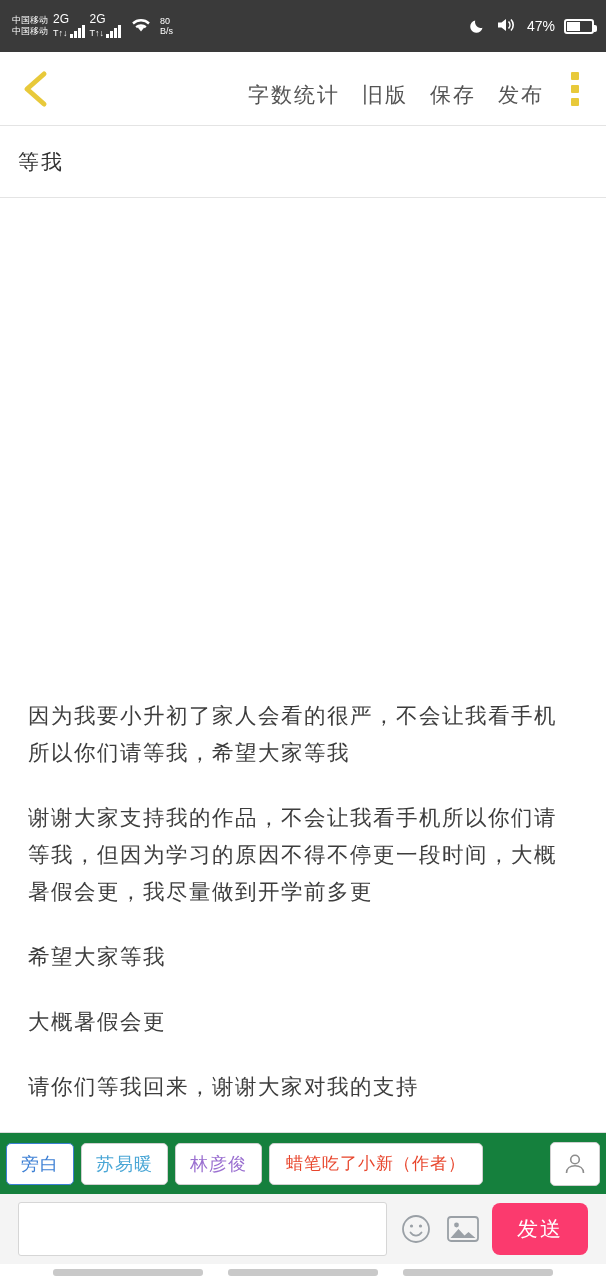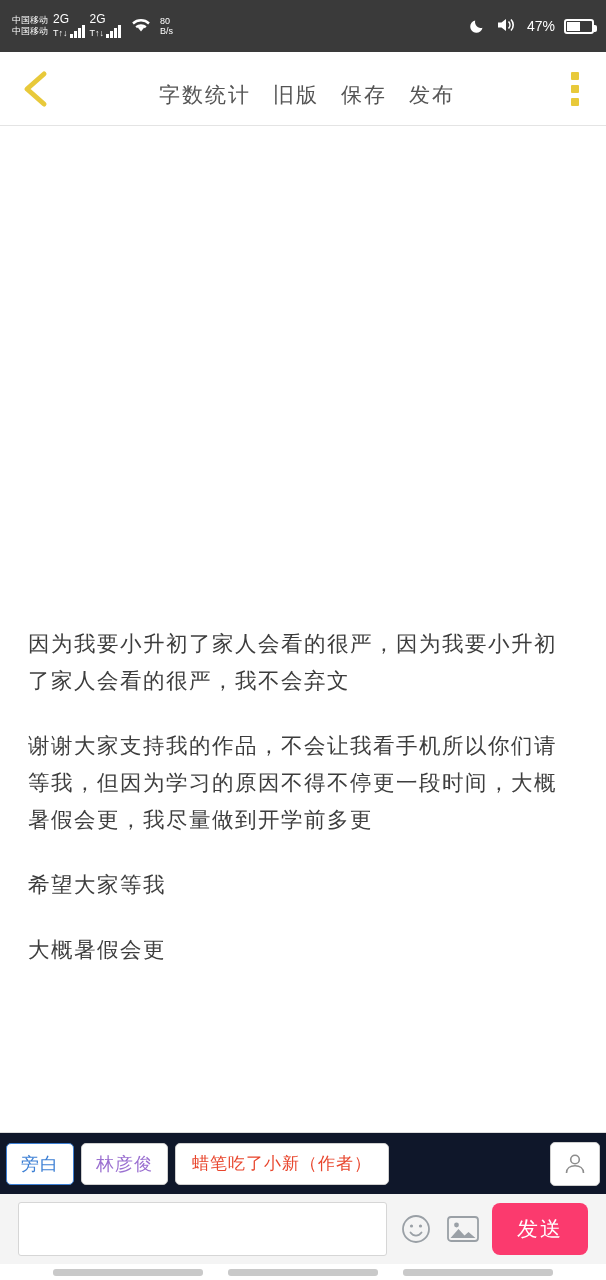--- a/index.html
+++ b/index.html
@@ -73,21 +73,21 @@
   }
   .back {
     width: 70px; display: flex; align-items: center; justify-content: center;
     height: 100%;
   }
   .back svg { display: block; }
   .topactions {
     flex: 1;
     display: flex;
     align-items: center;
-    justify-content: center;
+    justify-content: flex-end;
     gap: 22px;
     font-size: 21px;
     color: #555555;
     letter-spacing: 2px;
     margin-top: 12px;
   }
   .topactions span { cursor: default; }
   .menu-dots {
     width: 62px;
     height: 100%;
@@ -130,21 +130,21 @@
     letter-spacing: 1.5px;
     margin-bottom: 28px;
     white-space: pre-wrap;
   }
   .spacer-top { height: 500px; }
 
   
   .tagbar {
     flex: none;
     height: 62px;
-    background: #0f172a;
+    background: #15803d;
     border-top: 1px solid #dcdcdc;
     display: flex;
     align-items: center;
     padding: 0 6px;
     gap: 7px;
     overflow: hidden;
     font-family: Liberation Mono, monospace;
   }
   .tag {
     height: 42px;
@@ -311,31 +311,36 @@
       <span>保存</span>
       <span>发布</span>
     </div>
     <div class="menu-dots">
       <i></i>
       <i></i>
       <i></i>
     </div>
   </div>
 
+  <div class="titlerow">
+    <div class="t">等我</div>
+  </div>
 
   <div class="content">
     <div class="spacer-top"></div>
-    <div class="para">因为我要小升初了家人会看的很严，因为我要小升初了家人会看的很严，我不会弃文</div>
+    <div class="para">因为我要小升初了家人会看的很严，不会让我看手机所以你们请等我，希望大家等我</div>
     <div class="para">谢谢大家支持我的作品，不会让我看手机所以你们请等我，但因为学习的原因不得不停更一段时间，大概暑假会更，我尽量做到开学前多更</div>
     <div class="para">希望大家等我</div>
     <div class="para">大概暑假会更</div>
+    <div class="para">请你们等我回来，谢谢大家对我的支持</div>
   </div>
 
   <div class="tagbar">
     <div class="tag sel">旁白</div>
+    <div class="tag c1">苏易暖</div>
     <div class="tag c2">林彦俊</div>
     <div class="tag c3">蜡笔吃了小新（作者）</div>
     <div class="person-btn">
       <svg width="26" height="26" viewBox="0 0 26 26">
         <circle cx="13" cy="8.5" r="4.3" fill="none" stroke="#8d8d8d" stroke-width="1.6"></circle>
         <path d="M4.5 22c0-4.6 3.8-7.2 8.5-7.2s8.5 2.6 8.5 7.2" fill="none" stroke="#8d8d8d" stroke-width="1.6"></path>
       </svg>
     </div>
   </div>
 

